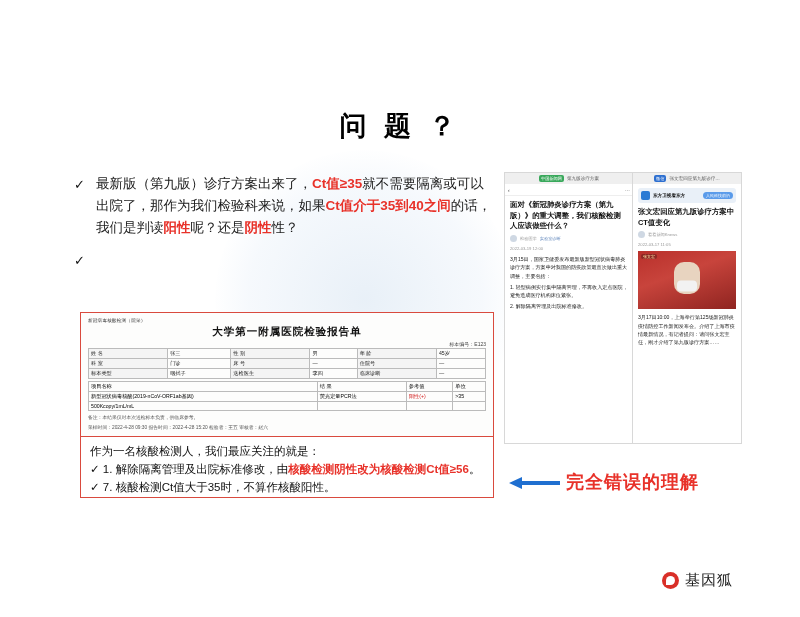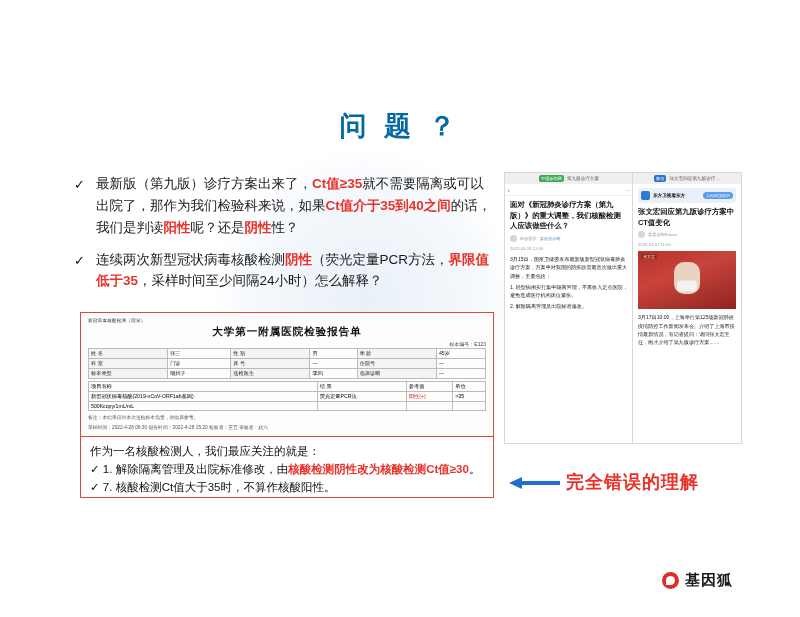--- a/index.html
+++ b/index.html
@@ -26,21 +26,21 @@
     background: radial-gradient(circle at 50% 50%, rgba(225,235,245,0.75) 0%, rgba(235,242,250,0.45) 55%, rgba(255,255,255,0) 72%);
     z-index: 0;
   }
   .title {
     position: absolute;
     left: 0; top: 108px;
     width: 800px;
     text-align: center;
     font-size: 27px;
     font-weight: bold;
-    color: #0369a1;
+    color: #000000;
     letter-spacing: 5px;
     z-index: 3;
   }
   .bullets {
     position: absolute;
     left: 74px; top: 173px;
     width: 420px;
     z-index: 3;
   }
   .bullet {
@@ -249,21 +249,21 @@
   }
   .logo-mark::after {
     content: "";
     position: absolute; left: 4px; top: 4px;
     width: 9px; height: 9px;
     border-radius: 50% 50% 50% 0;
     background: #fff;
   }
   .logo-text {
     font-size: 15px;
-    font-weight: bold;
+    font-weight: normal;
     color: #1b1b1b;
     letter-spacing: 1px;
   }
 </style>
 </head>
 <body>
 
 <div class="slide">
 
   <div class="watermark"></div>
@@ -272,21 +272,20 @@
 
   <div class="bullets">
 
     <div class="bullet">
       <span class="check">✓</span>
       <span>最新版（第九版）诊疗方案出来了，<span class="red bold">Ct值≥35</span>就不需要隔离或可以出院了，那作为我们检验科来说，如果<span class="red bold">Ct值介于35到40之间</span>的话，我们是判读<span class="red bold">阳性</span>呢？还是<span class="red bold">阴性</span>性？</span>
     </div>
 
     <div class="bullet">
       <span class="check">✓</span>
-      <span>连续两次新型冠状病毒核酸检测<span class="red bold">阴性</span>（荧光定量PCR方法，<span class="red bold">界限值低于35</span>，采样时间至少间隔24小时）怎么解释？</span>
     </div>
 
   </div>
 
   <div class="report">
     <div class="rep-tinyrow">新冠病毒核酸检测（院采）</div>
     <div class="rep-head">大学第一附属医院检验报告单</div>
     <div class="rep-topline">
       <span></span>
       <span>标本编号：E123</span>
@@ -344,21 +343,21 @@
       </table>
 
     <div class="rep-foot">备注：本结果仅对本次送检标本负责，供临床参考。</div>
     <div class="rep-foot">采样时间：2022-4-28  09:30     报告时间：2022-4-28  15:20     检验者：王五      审核者：赵六</div>
   </div>
 
   <div class="conclusion">
     <div class="c-line">作为一名核酸检测人，我们最应关注的就是：</div>
     <div class="c-line">
       <span>✓</span>
-      <span>1. 解除隔离管理及出院标准修改，由</span><span class="red bold">核酸检测阴性改为核酸检测Ct值≥30</span><span>。</span>
+      <span>1. 解除隔离管理及出院标准修改，由</span><span class="red bold">核酸检测阴性改为核酸检测Ct值≥56</span><span>。</span>
     </div>
     <div class="c-line">
       <span>✓</span>
       <span>7. 核酸检测Ct值大于35时，不算作核酸阳性。</span>
     </div>
   </div>
 
   <svg class="arrow" viewBox="0 0 52 14">
     <path d="M52 5 H14 V1 L1 7 L14 13 V9 H52 Z" fill="#1f6fd0"></path>
   </svg>

